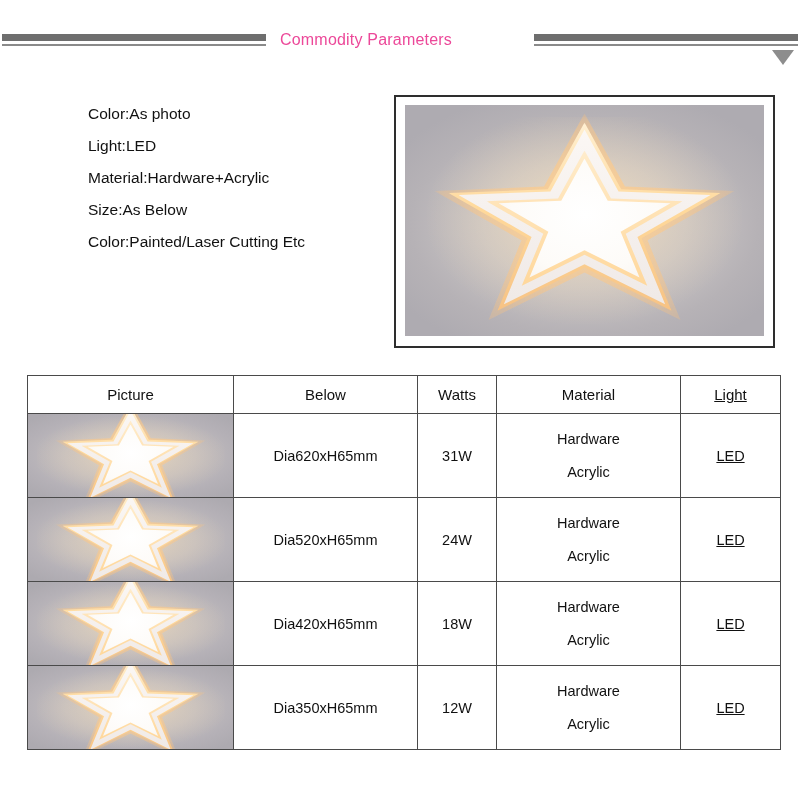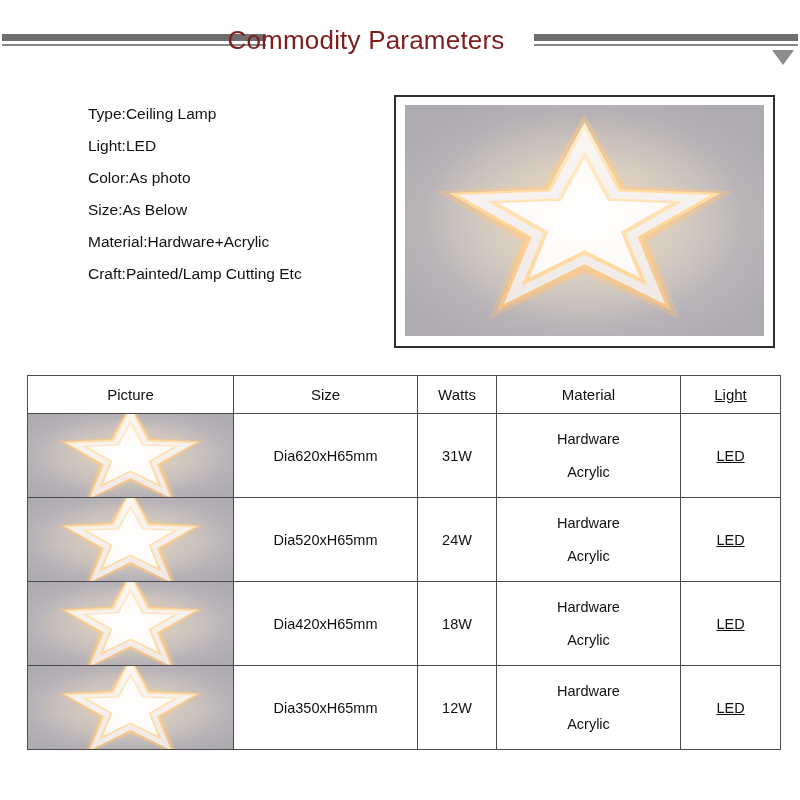--- a/index.html
+++ b/index.html
@@ -45,24 +45,24 @@
     height: 2px;
     background: #8a8a8a;
     width: 100%;
   }
   #banner-title {
     position: absolute;
     left: 0;
     top: 0;
     width: 732px;
     text-align: center;
-    font-size: 26px;
+    font-size: 16px;
     line-height: 32px;
     letter-spacing: 0.2px;
-    color: #7f1d1d;
+    color: #ec4899;
     font-weight: 400;
   }
   #scroll-caret {
     position: absolute;
     left: 772px;
     top: 50px;
     width: 0;
     height: 0;
     border-left: 11px solid transparent;
     border-right: 11px solid transparent;
@@ -204,26 +204,25 @@
     <div class="rule-thick"></div>
     <div class="rule-gap"></div>
     <div class="rule-thin"></div>
   </div>
   <div id="banner-title">Commodity Parameters</div>
 </div>
 
 <div id="scroll-caret"></div>
 
 <div id="spec-list">
-  <div class="spec-line">Type:Ceiling Lamp</div>
+  <div class="spec-line">Color:As photo</div>
   <div class="spec-line">Light:LED</div>
-  <div class="spec-line">Color:As photo</div>
+  <div class="spec-line">Material:Hardware+Acrylic</div>
   <div class="spec-line">Size:As Below</div>
-  <div class="spec-line">Material:Hardware+Acrylic</div>
-  <div class="spec-line">Craft:Painted/Lamp Cutting Etc</div>
+  <div class="spec-line">Color:Painted/Laser Cutting Etc</div>
 </div>
 
 <div id="hero-frame">
   <div class="lamp-photo">
     <div class="glow-wash"></div>
     <div class="star-wrap" style="width:300px;height:215px;">
 
       <div class="star" style="width:300px;height:215px;margin-left:-150px;margin-top:-107px;
                   background:radial-gradient(ellipse at 50% 45%, rgba(255,205,140,0.85) 0%, rgba(255,196,126,0.45) 55%, rgba(255,196,126,0.12) 100%);
                   filter:blur(5px);"></div>
@@ -242,21 +241,21 @@
       <div class="star" style="width:172px;height:124px;margin-left:-86px;margin-top:-62px;
                   background:radial-gradient(ellipse at 50% 45%, #ffffff 0%, #fdfbf8 60%, #f6f1ec 100%);"></div>
     </div>
   </div>
 </div>
 
 <table id="spec-table">
   <thead>
     <tr>
       <th class="col-picture">Picture</th>
-      <th class="col-size">Size</th>
+      <th class="col-size">Below</th>
       <th class="col-watts">Watts</th>
       <th class="col-material">Material</th>
       <th class="col-light">Light</th>
     </tr>
   </thead>
   <tbody>
 
     <tr>
       <td class="cell-picture">
         <div class="thumb-photo">

